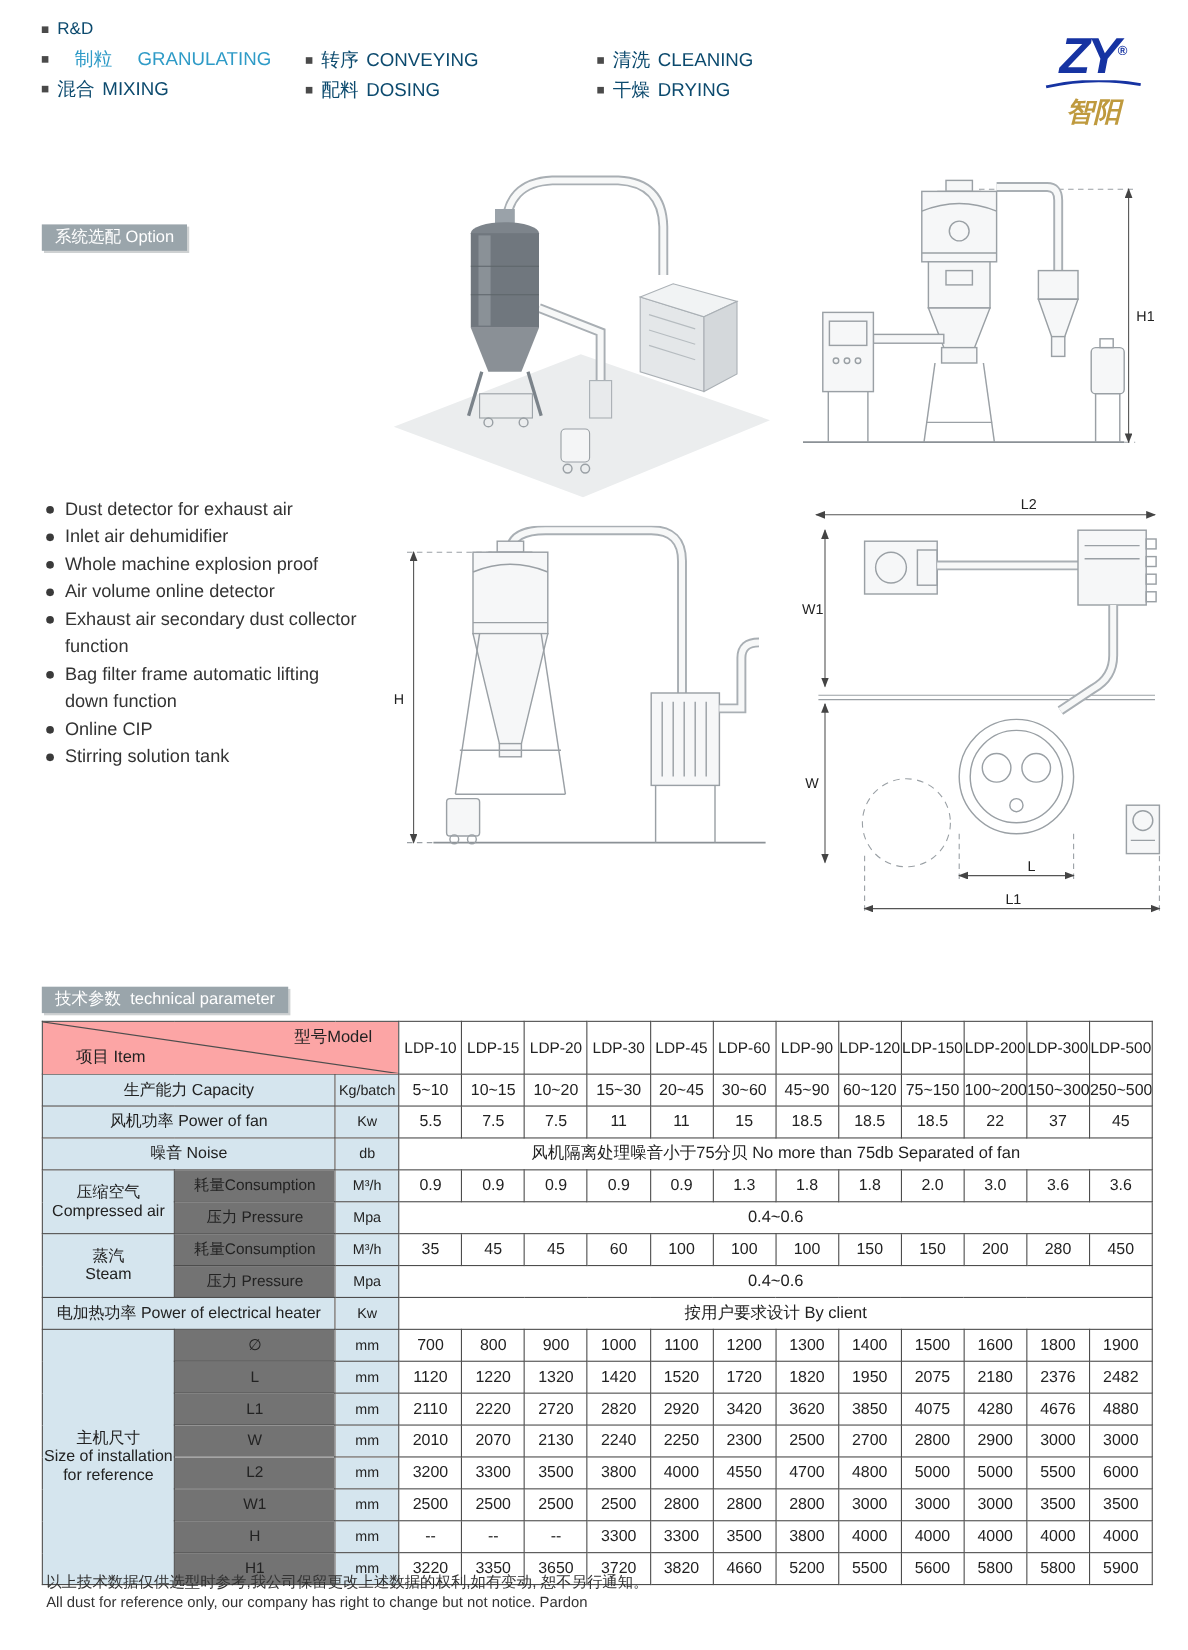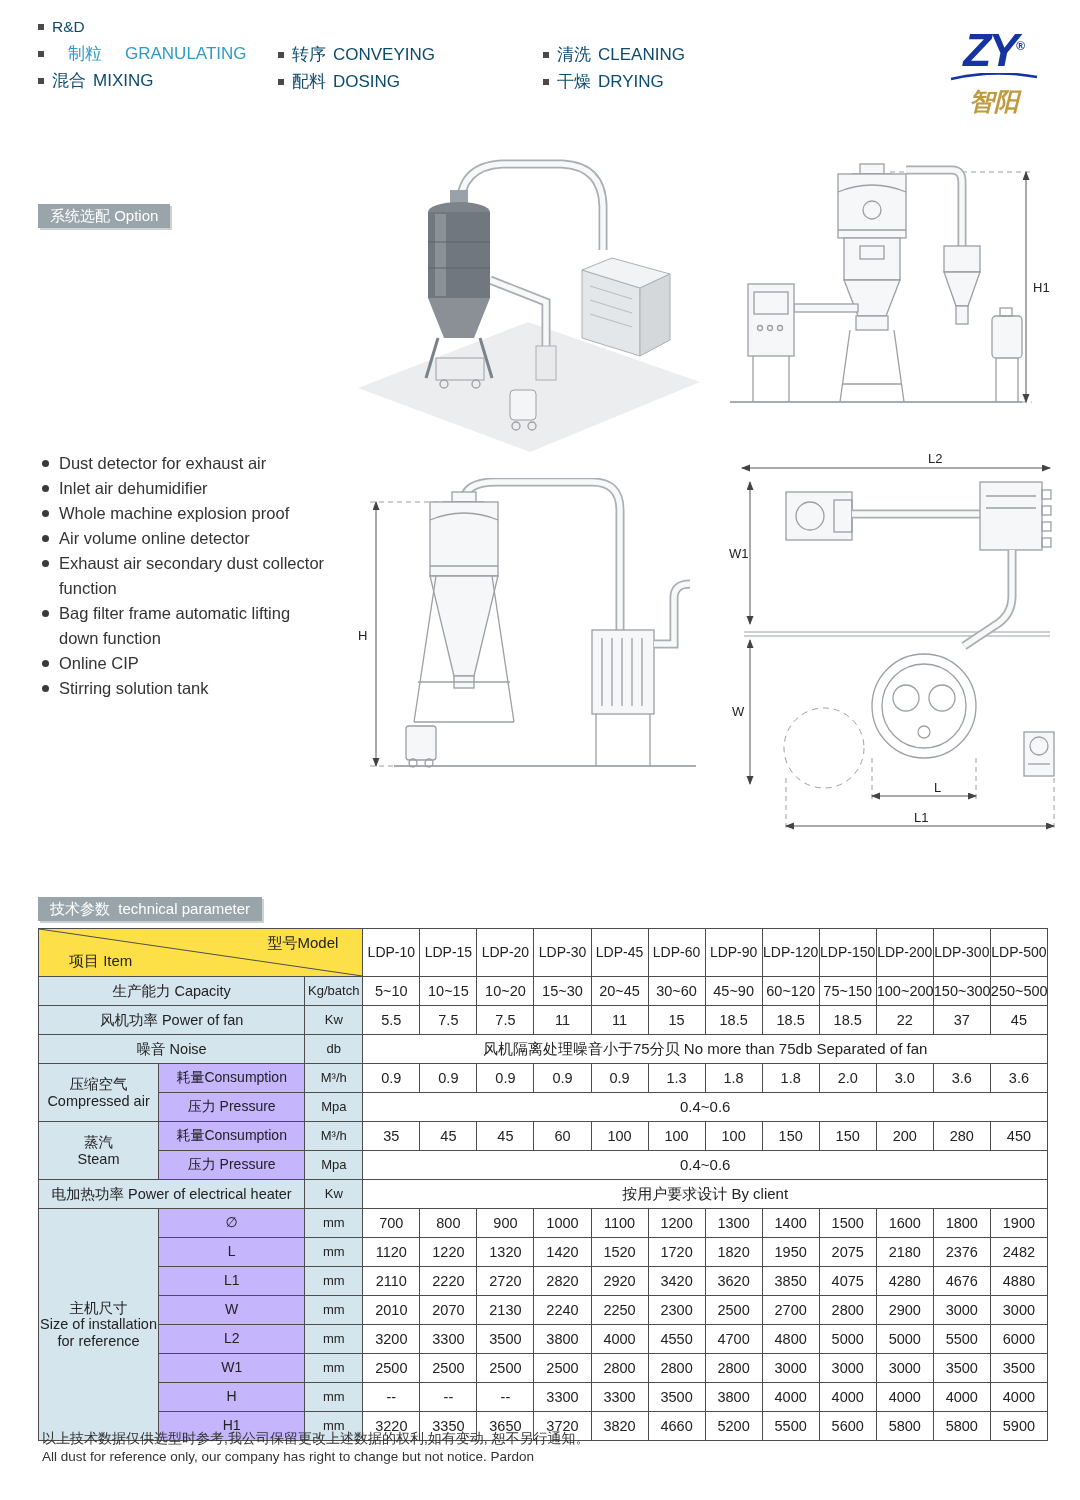--- a/index.html
+++ b/index.html
@@ -55,25 +55,25 @@
   .pipe-in{stroke:#f7f8f8;fill:none;stroke-width:5.5;}
 
   
   #tech-table-wrap{position:absolute;left:38px;top:928px;width:1010px;}
   table.tech{border-collapse:collapse;table-layout:fixed;width:1010px;color:#222;border:1.5px solid #4d4d4d;}
   table.tech td,table.tech th{border:1px solid #4d4d4d;padding:0;text-align:center;vertical-align:middle;
                               height:28px;line-height:1.12;overflow:hidden;}
   table.tech tr.head{height:48px;}
   table.tech th.model{background:#fff;font-weight:normal;font-size:14px;}
   table.tech td.lbl{background:#d5e5ee;font-size:14.5px;white-space:nowrap;}
-  table.tech td.sub{background:#c4b5fd;font-size:14px;white-space:nowrap;}
+  table.tech td.sub{background:#737373;font-size:14px;white-space:nowrap;}
   table.tech td.unit{background:#d5e5ee;font-size:13px;}
   table.tech td.val{background:#fff;font-size:14.5px;}
   table.tech td.spanv{background:#fff;font-size:15px;}
-  table.tech td.corner{background:#fde047;position:relative;margin-top:44px;}
+  table.tech td.corner{background:#fca5a5;position:relative;margin-top:44px;}
   td.corner svg.diag{position:absolute;left:0;top:0;width:100%;height:100%;}
   td.corner svg.diag line{stroke:#4d4d4d;stroke-width:1;}
   td.corner .model-lab{position:absolute;top:6px;right:24px;font-size:15px;}
   td.corner .item-lab{position:absolute;bottom:6px;left:30px;font-size:15px;}
 
   
   .footer-line{position:absolute;left:42px;color:#333;}
   #footer-zh{top:1430px;font-size:14px;}
   #footer-en{top:1449px;font-size:13.5px;}
 </style>

